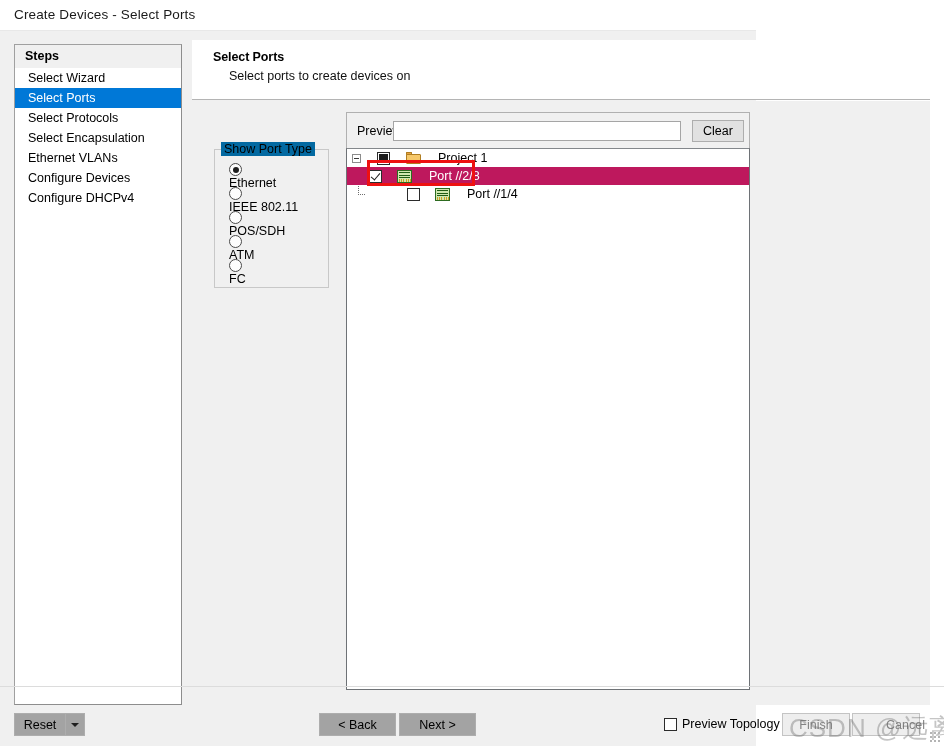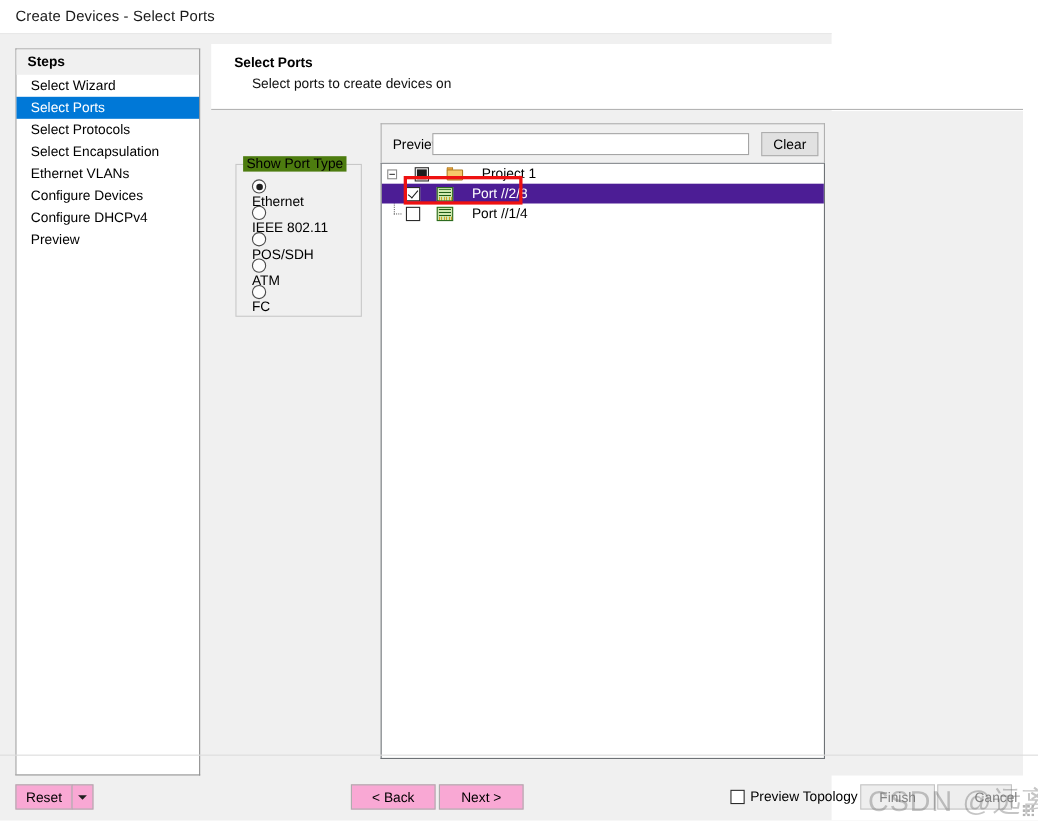--- a/index.html
+++ b/index.html
@@ -129,21 +129,21 @@
     top: 48px;
     width: 115px;
     height: 139px;
     border: 1px solid #c8c8c8;
     box-sizing: border-box;
   }
   .porttype-legend {
     position: absolute;
     left: 6px;
     top: -8px;
-    background: #4d7c0f;
+    background: #0369a1;
     padding: 0 3px;
     font-size: 12.5px;
     color: #000;
     white-space: nowrap;
   }
   .radio-row {
     position: absolute;
     left: 14px;
     height: 18px;
     display: flex;
@@ -250,21 +250,21 @@
   .tree-row {
     position: relative;
     height: 18px;
     display: flex;
     align-items: center;
     white-space: nowrap;
     cursor: default;
     gap: 13px;
   }
   .tree-row.selected {
-    background: #4c1d95;
+    background: #be185d;
     color: #ffffff;
   }
   .tree-row .label {
     font-size: 12.5px;
     padding-left: 4px;
   }
 
   
   .expander {
     width: 9px;
@@ -409,21 +409,21 @@
   .sep-line {
     position: absolute;
     left: 0;
     top: 686px;
     width: 944px;
     height: 1px;
     background: #dcdcdc;
   }
   .btn {
     position: absolute;
-    background: #f9a8d4;
+    background: #a3a3a3;
     border: 1px solid #adadad;
     box-sizing: border-box;
     font-family: "Liberation Sans", sans-serif;
     font-size: 12.5px;
     color: #000;
     cursor: default;
     padding: 0;
     height: 23px;
   }
   .btn.disabled {
@@ -505,21 +505,20 @@
 
   <div class="steps-panel">
     <div class="steps-header">Steps</div>
     <div class="step-item">Select Wizard</div>
     <div class="step-item selected">Select Ports</div>
     <div class="step-item">Select Protocols</div>
     <div class="step-item">Select Encapsulation</div>
     <div class="step-item">Ethernet VLANs</div>
     <div class="step-item">Configure Devices</div>
     <div class="step-item">Configure DHCPv4</div>
-    <div class="step-item">Preview</div>
   </div>
 
   <div class="main-panel">
 
     <div class="panel-header">
       <div class="ph-title">Select Ports</div>
       <div class="ph-sub">Select ports to create devices on</div>
     </div>
 
     <div class="panel-content">
@@ -575,21 +574,21 @@
 
           <div class="tree-row selected" style="padding-left:22px;">
             <span class="cb checked"></span>
             <span class="port-ico">
               <span class="stripes"></span>
                 <span class="pins"></span>
             </span>
             <span class="label">Port //2/8</span>
           </div>
 
-          <div class="tree-row" style="padding-left:22px;">
+          <div class="tree-row" style="padding-left:22px;margin-left:38px;">
             <span class="cb"></span>
             <span class="port-ico">
               <span class="stripes"></span>
                 <span class="pins"></span>
             </span>
             <span class="label">Port //1/4</span>
           </div>
 
           <div class="red-box"></div>
         </div>

